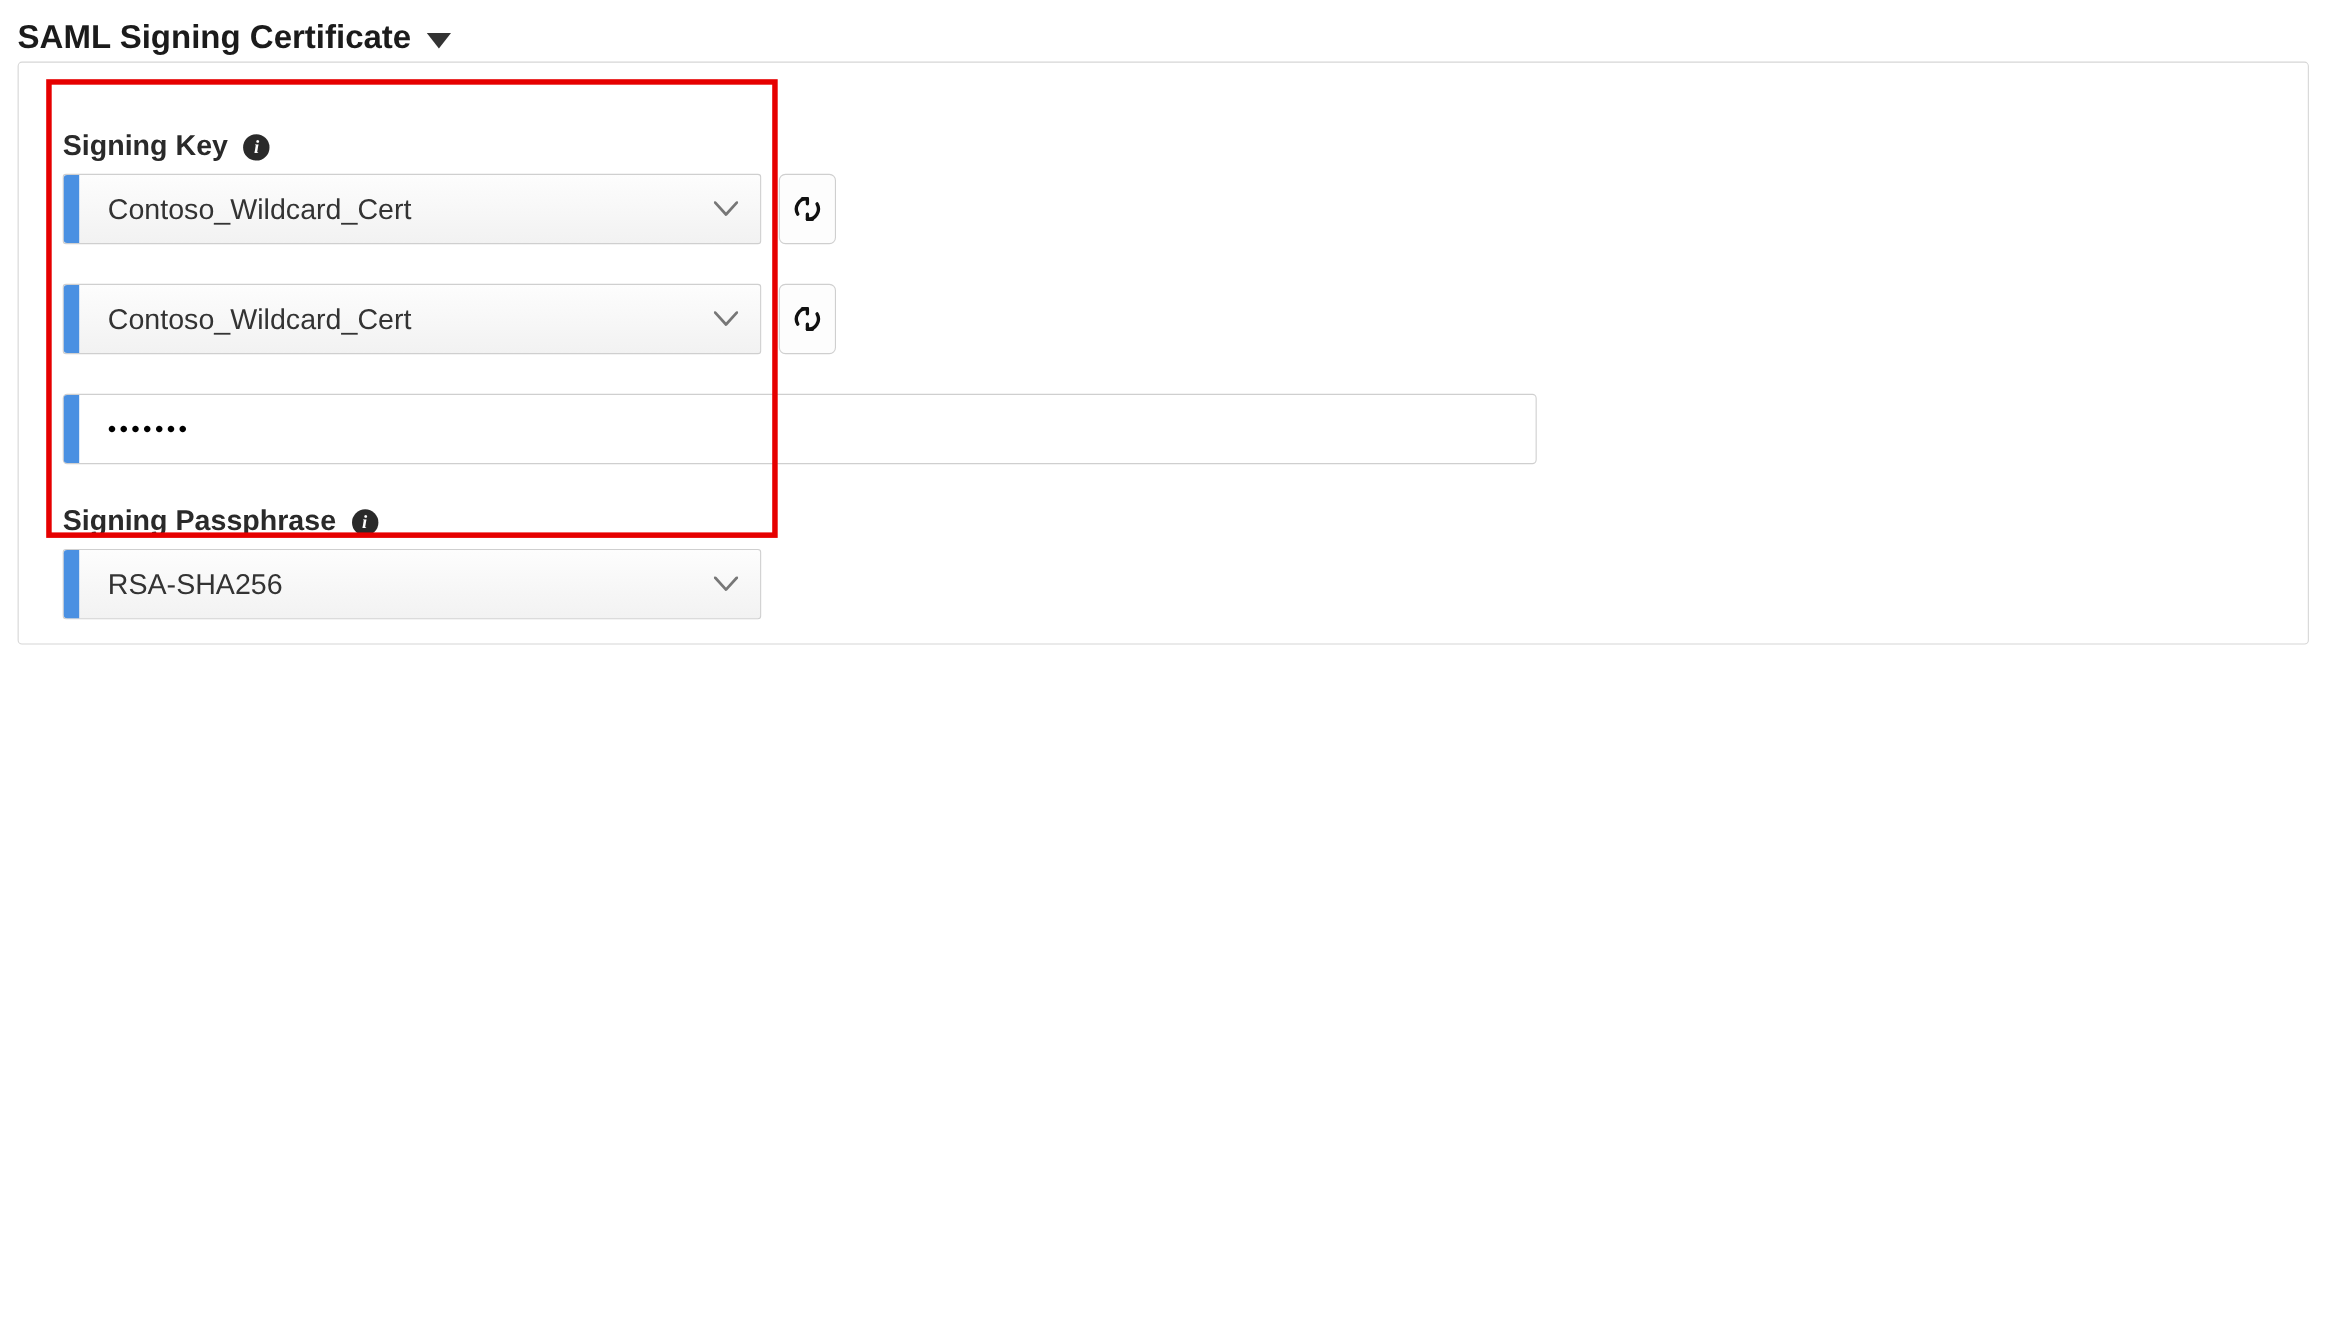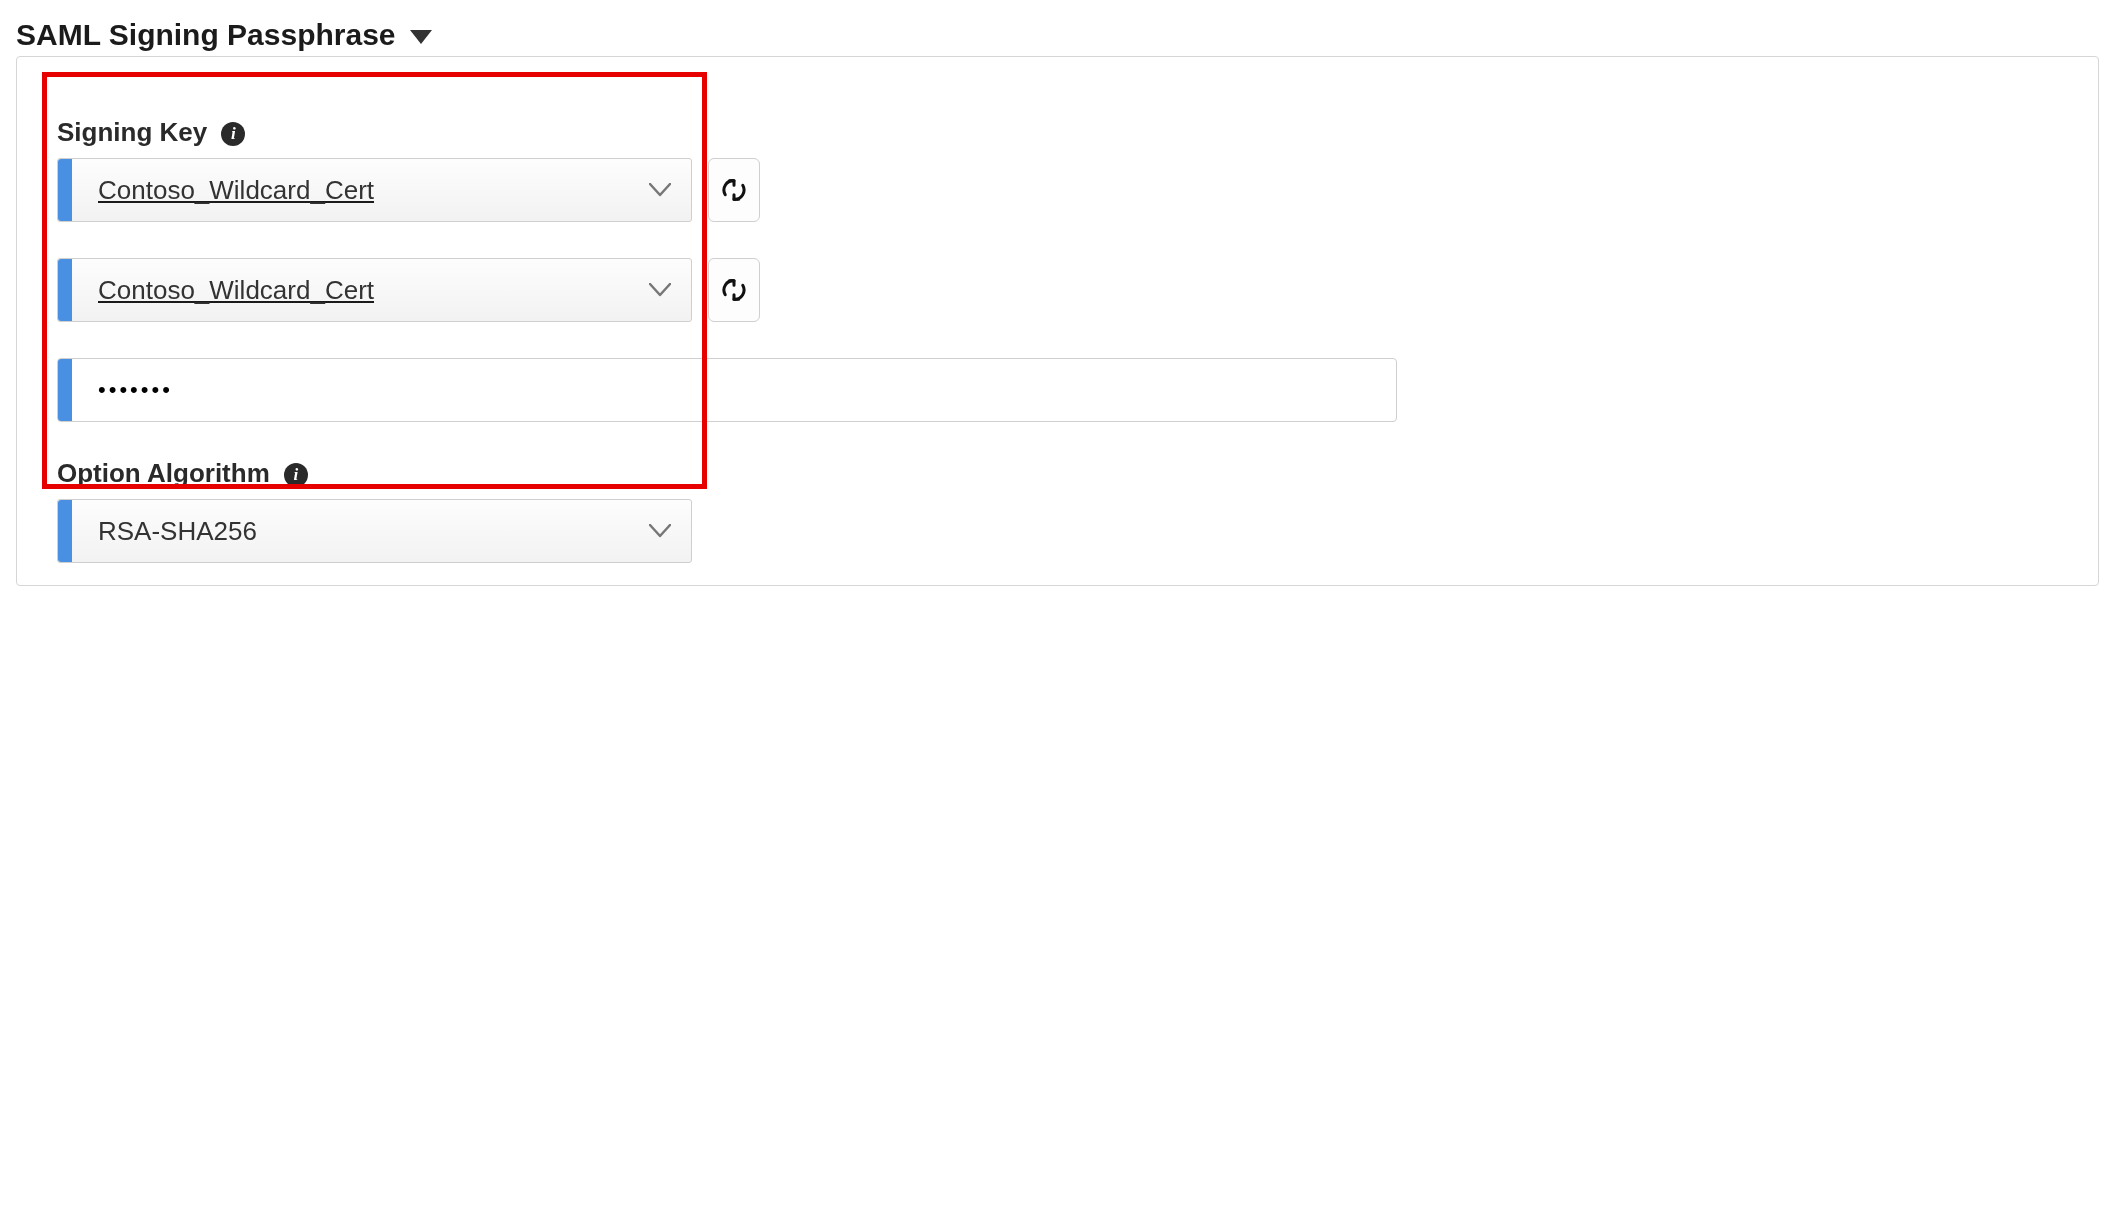--- a/index.html
+++ b/index.html
@@ -75,21 +75,20 @@
     justify-content: center;
     position: relative;
     top: 1px;
   }
   .info-icon::after { content: "i"; }
 
   .control-row {
     display: flex;
     align-items: stretch;
     gap: 16px;
-    text-decoration: underline;
   }
 
   .select-wrap {
     position: relative;
     height: 64px;
     border: 1px solid #cfcfcf;
     border-radius: 3px;
     background: linear-gradient(to bottom, #fdfdfd 0%, #f2f2f2 100%);
     display: flex;
     align-items: center;
@@ -143,21 +142,21 @@
     color: #000;
   }
 
 </style>
 </head>
 <body>
 
 <div class="page">
 
   <div class="section-header">
-    <span>SAML Signing Passphrase</span>
+    <span>SAML Signing Certificate</span>
     <span class="caret-down-icon"></span>
   </div>
 
   <div class="panel">
 
     <div class="highlight-box"></div>
 
     <div class="field-group">
       <div class="label-row">
         <span>Signing Key</span>
@@ -211,21 +210,21 @@
         <span class="blue-strip"></span>
         <span>•••••••</span>
       </div>
     </div>
 
     <div class="field-group">
     </div>
 
     <div class="field-group" style="margin-bottom:0;">
       <div class="label-row">
-        <span>Option Algorithm</span>
+        <span>Signing Passphrase</span>
         <span class="info-icon"></span>
       </div>
       <div class="select-wrap select-narrow">
         <span class="blue-strip"></span>
         <span>RSA-SHA256</span>
         <span class="chevron">
           <svg width="22" height="14" viewBox="0 0 22 14">
               <path d="M1 1 L11 12 L21 1" stroke="#777" stroke-width="2.5" fill="none" stroke-linecap="round" stroke-linejoin="round"></path>
             </svg>
         </span>

